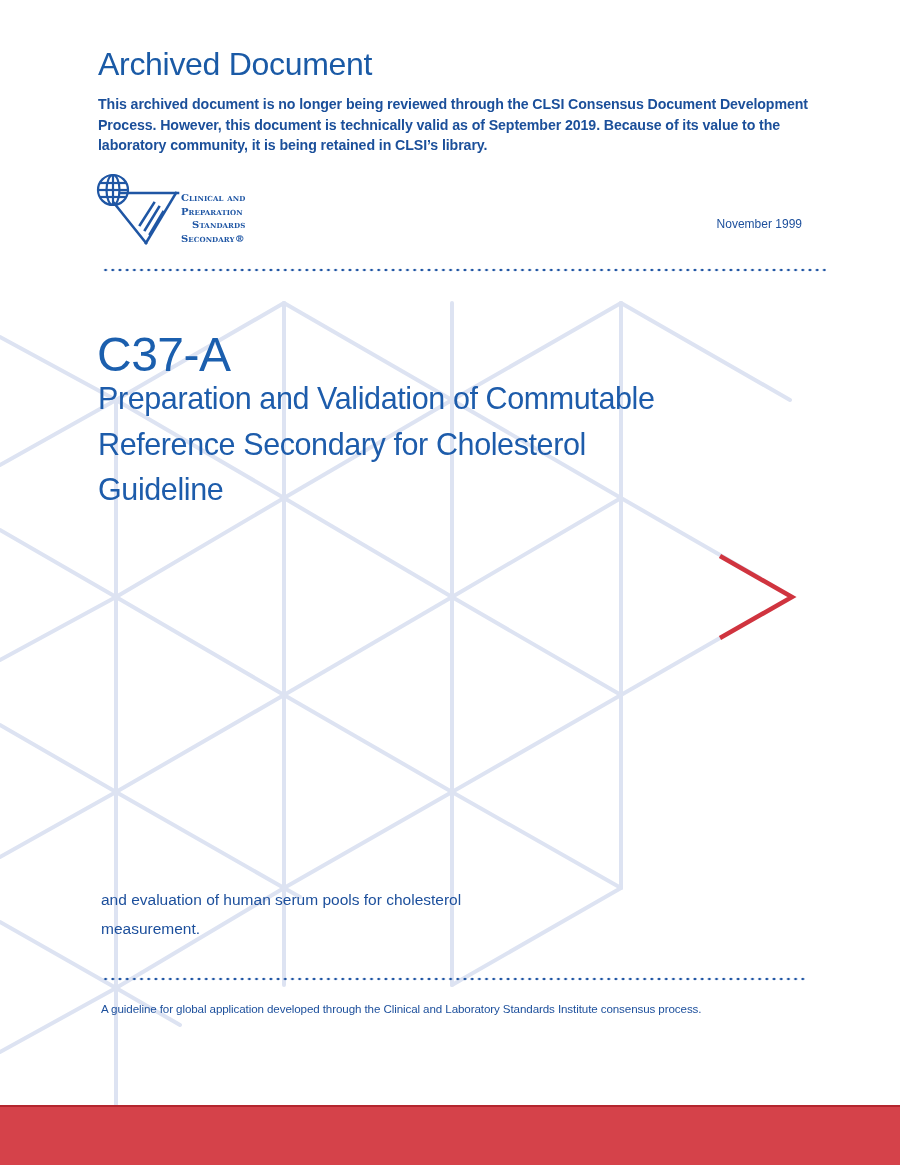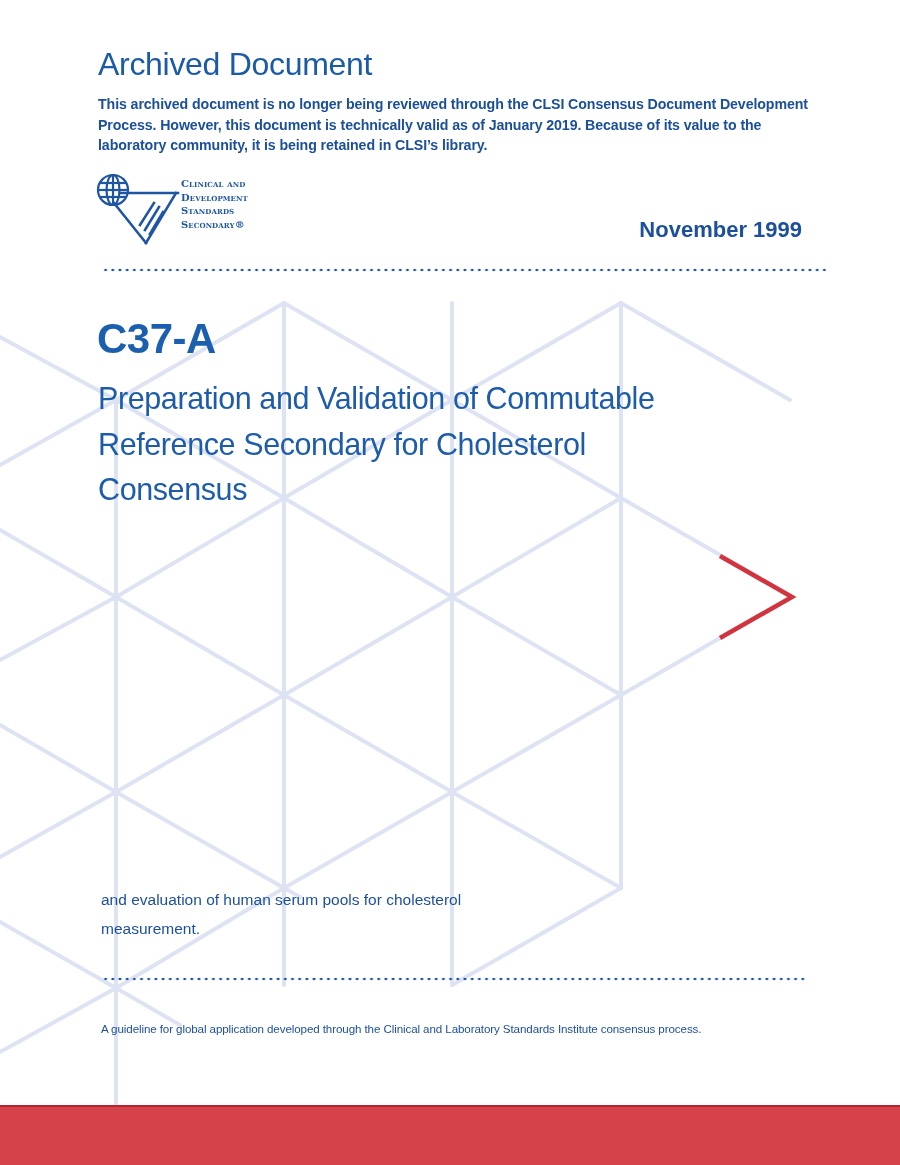--- a/index.html
+++ b/index.html
@@ -3,33 +3,33 @@
 <meta charset="utf-8">
 <style>
   html, body { margin: 0; padding: 0; background: #ffffff; }
   body { width: 900px; height: 1165px; position: relative; overflow: hidden;
          font-family: "Liberation Sans", "DejaVu Sans", sans-serif; color: #1d5aa8; }
   .lattice { position: absolute; left: 0; top: 0; width: 900px; height: 1165px; z-index: 0; }
   .layer { position: absolute; z-index: 1; }
   .archived-title { left: 98px; top: 44px; font-size: 32px; line-height: 40px; color: #1a5aa6; letter-spacing: -0.3px; }
   .archived-body { left: 98px; top: 94px; width: 740px; font-size: 14.2px; line-height: 20.5px; color: #1b4f9a; letter-spacing: -0.1px; font-weight: bold; }
   .logo { left: 96px; top: 170px; width: 90px; height: 80px; }
-  .logo-text { left: 181px; top: 177px; font-family: "DejaVu Serif", "Liberation Serif", serif;
+  .logo-text { left: 181px; top: 191px; font-family: "DejaVu Serif", "Liberation Serif", serif;
                font-weight: bold; font-size: 10px; line-height: 13.5px; color: #1f56a4; letter-spacing: 0.1px; }
-  .date { right: 98px; top: 218px; font-size: 22px; line-height: 24px; color: #1c4f9c; text-align: right; font-weight: bold; }
+  .date { right: 98px; top: 212px; font-size: 12px; line-height: 24px; color: #1c4f9c; text-align: right; }
   .dots { position: absolute; z-index: 1; height: 4px;
           background-image: radial-gradient(circle, #1d53a2 1.25px, transparent 1.6px);
           background-size: 7.2px 4px; background-repeat: repeat-x; }
-  .doc-code { left: 97px; top: 309px; font-size: 42px; line-height: 60px; font-weight: bold; color: #1b5fae; letter-spacing: -0.5px; }
+  .doc-code { left: 97px; top: 325px; font-size: 48px; line-height: 60px; font-weight: normal; color: #1b5fae; letter-spacing: -0.5px; }
   .doc-title { left: 98px; top: 376px; width: 700px; font-size: 30.5px; line-height: 45.5px; color: #1d5cab; letter-spacing: -0.4px; }
   .doc-title div { white-space: nowrap; }
   .chevron { left: 712px; top: 548px; width: 90px; height: 100px; }
   .desc { left: 101px; top: 886px; font-size: 15.5px; line-height: 28.5px; color: #1c4f9c; }
   .desc div { white-space: nowrap; }
-  .footnote { left: 101px; top: 1000px; font-size: 11.6px; line-height: 18px; color: #1c4f9c; white-space: nowrap; letter-spacing: -0.1px; margin-top: 20px; }
+  .footnote { left: 101px; top: 1000px; font-size: 11.6px; line-height: 18px; color: #1c4f9c; white-space: nowrap; letter-spacing: -0.1px; }
   .footer-bar { position: absolute; left: 0; top: 1105px; width: 900px; height: 60px; background: #d5424a;
                 border-top: 2px solid #b3262e; z-index: 1; }
 </style>
 </head>
 <body>
 
 <svg class="lattice" viewBox="0 0 900 1165" xmlns="http://www.w3.org/2000/svg">
   <g stroke="#dde3f2" stroke-width="4" fill="none" stroke-linecap="round">
 
     <line x1="116" y1="400" x2="116" y2="1105"></line>
@@ -72,21 +72,21 @@
     <line x1="284" y1="888" x2="452" y2="792"></line>
     <line x1="452" y1="985" x2="621" y2="888"></line>
     <line x1="0" y1="1052" x2="116" y2="988"></line>
     <line x1="116" y1="988" x2="180" y2="1025"></line>
   </g>
 </svg>
 
 <div class="layer archived-title">Archived Document</div>
 <div class="layer archived-body">
   <div>This archived document is no longer being reviewed through the CLSI Consensus Document Development</div>
-  <div>Process. However, this document is technically valid as of January 2019. Because of its value to the</div>
+  <div>Process. However, this document is technically valid as of September 2019. Because of its value to the</div>
   <div>laboratory community, it is being retained in CLSI’s library.</div>
 </div>
 
 <svg class="layer logo" viewBox="0 0 90 80" xmlns="http://www.w3.org/2000/svg">
   <g stroke="#1f56a4" fill="none" stroke-width="2.2">
     <circle cx="17" cy="20" r="15"></circle>
     <ellipse cx="17" cy="20" rx="6.5" ry="15"></ellipse>
     <line x1="17" y1="5" x2="17" y2="35"></line>
     <line x1="3" y1="13" x2="31" y2="13"></line>
     <line x1="2" y1="20" x2="32" y2="20"></line>
@@ -96,34 +96,34 @@
     <line x1="24" y1="23" x2="82" y2="23"></line>
     <line x1="18" y1="33" x2="50" y2="73"></line>
     <line x1="50" y1="73" x2="80" y2="23"></line>
     <line x1="44" y1="55" x2="58" y2="33"></line>
     <line x1="49" y1="60" x2="63" y2="37"></line>
     <line x1="54" y1="64" x2="67" y2="42"></line>
   </g>
 </svg>
 <div class="layer logo-text">
   <div style="font-variant: small-caps;">Clinical and</div>
-  <div style="font-variant: small-caps;">Development</div>
-  <div style="font-variant: small-caps;">Standards</div>
+  <div style="font-variant: small-caps;">Preparation</div>
+  <div style="font-variant: small-caps; text-align: right;">Standards</div>
   <div style="font-variant: small-caps;">Secondary®</div>
 </div>
 
 <div class="layer date">November 1999</div>
 
 <div class="dots" style="left:102px; top:268px; width:724px;"></div>
 
 <div class="layer doc-code">C37-A</div>
 <div class="layer doc-title">
   <div>Preparation and Validation of Commutable</div>
   <div>Reference Secondary for Cholesterol</div>
-  <div>Consensus</div>
+  <div>Guideline</div>
 </div>
 
 <svg class="layer chevron" viewBox="0 0 90 100" xmlns="http://www.w3.org/2000/svg">
   <polyline points="8,8 80,49 8,90" fill="none" stroke="#d0343f" stroke-width="4.5" stroke-linejoin="miter"></polyline>
 </svg>
 
 <div class="layer desc">
   <div>and evaluation of human serum pools for cholesterol</div>
   <div>measurement.</div>
 </div>

